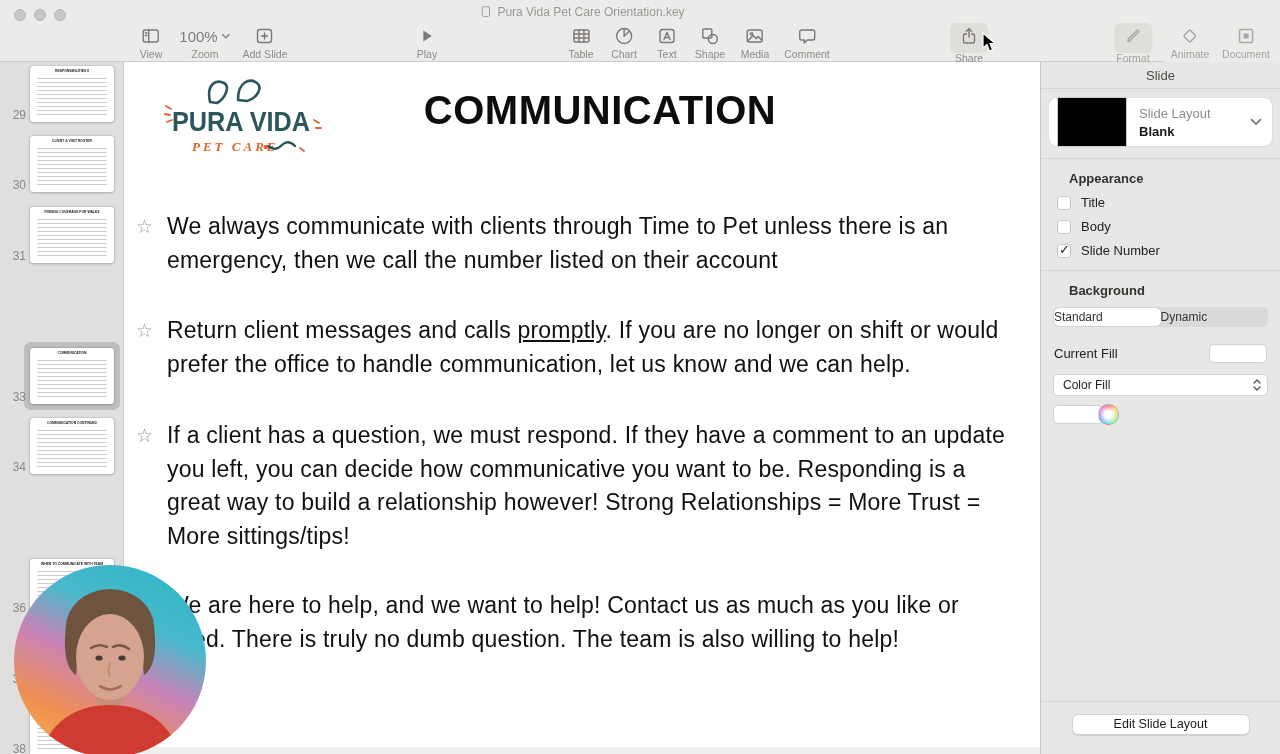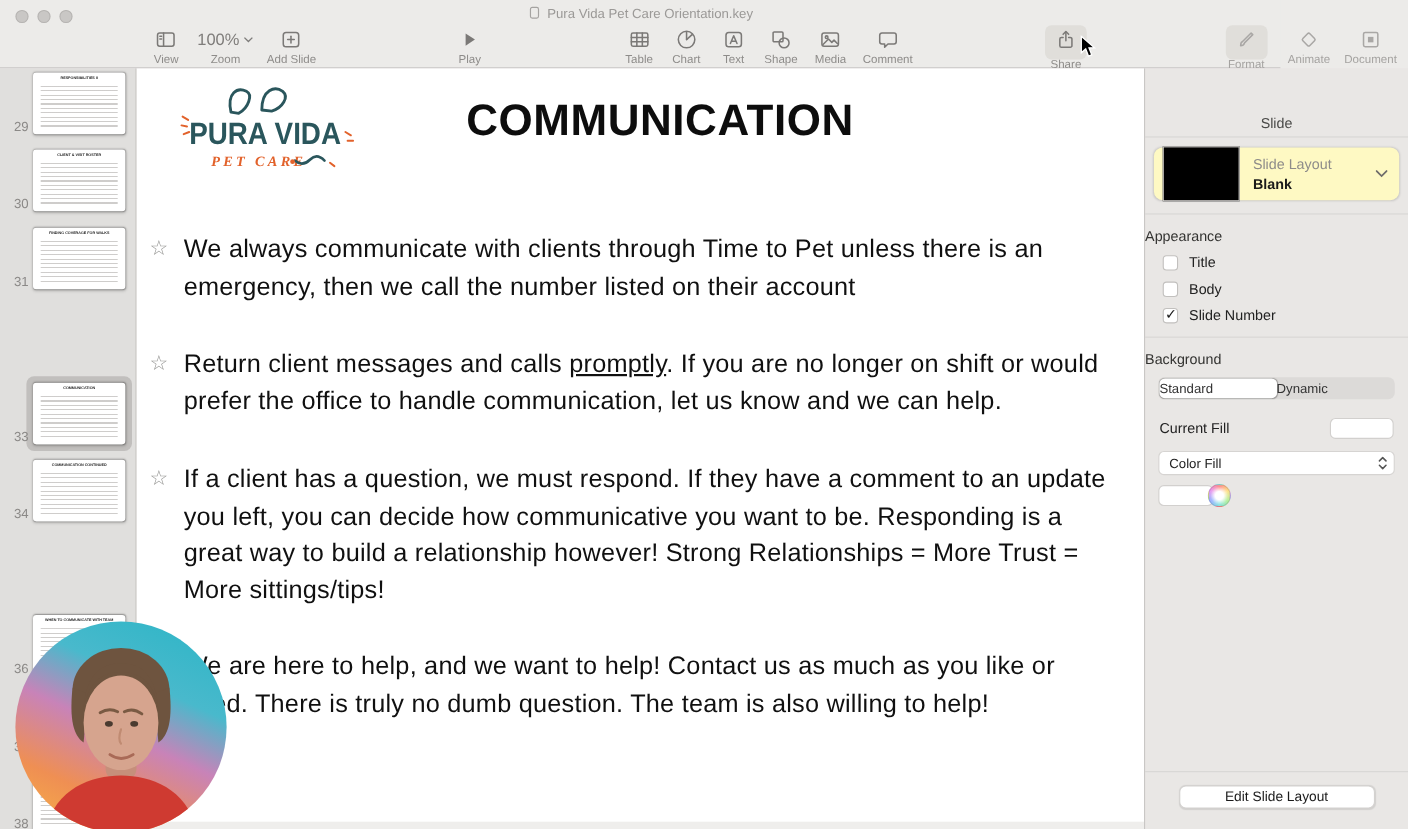--- a/index.html
+++ b/index.html
@@ -35,29 +35,29 @@
   .canvas-footer { position:absolute; left:0; bottom:0; width:100%; height:7px; background:#efeeec; }
   .slide-title { position:absolute; left:476px; top:26px; transform:translateX(-50%); font-size:40px; font-weight:bold; letter-spacing:.5px; color:#0d0d0d; white-space:nowrap; }
   .bullet { position:absolute; left:12px; width:892px; display:flex; }
   .bullet .star { width:20px; font-size:19px; color:#969694; line-height:33.5px; flex:none; }
   .bullet .btext { margin-left:11px; width:845px; font-size:23px; line-height:33.5px; letter-spacing:.2px; color:#101010; }
   .bullet .u { text-decoration:underline; }
   .logo { position:absolute; left:38px; top:14px; }
 
   
   .panel { position:absolute; left:1040px; top:62px; width:240px; height:692px; background:#e9e7e5; border-left:1px solid #c9c7c5; z-index:6; font-size:13px; color:#222; }
-  .panel-header { height:27px; line-height:27px; text-align:center; color:#4a4a48; border-bottom:1px solid #d8d6d4;margin-top:36px; }
-  .layout-card { margin:9px 8px 6px; background:#fef9c3; border-radius:8px; box-shadow:0 0 2px rgba(0,0,0,.15); height:48px; display:flex; align-items:center; padding:8px; }
+  .panel-header { height:27px; line-height:27px; text-align:center; color:#4a4a48; border-bottom:1px solid #d8d6d4; }
+  .layout-card { margin:9px 8px 6px; background:#ffffff; border-radius:8px; box-shadow:0 0 2px rgba(0,0,0,.15); height:48px; display:flex; align-items:center; padding:8px; }
   .layout-thumb { width:70px; height:50px; background:#000; border:1px solid #d0cecb; flex:none; }
   .layout-labels { margin-left:12px; flex:1; }
   .layout-label { color:#8e8c8a; font-size:13px; }
   .layout-value { font-weight:bold; color:#1a1a1a; font-size:13px; margin-top:3px; }
   .layout-chevron { color:#6e6c6a; margin-right:2px; }
   .pdivider { border:none; border-top:1px solid #d8d6d4; margin:12px 0 0; }
-  .section-h { font-weight:normal; color:#333331; margin:12px 0 9px 0; font-size:13px; }
+  .section-h { font-weight:bold; color:#333331; margin:12px 0 9px 28px; font-size:13px; }
   .check-row { display:flex; align-items:center; gap:10px; margin:0 0 9px 16px; color:#222; }
   .checkbox { width:14px; height:14px; background:#fff; border:1px solid #c2c0be; border-radius:3.5px; position:relative; flex:none; }
   .check-glyph { position:absolute; left:1px; top:-3px; font-size:13px; font-weight:bold; color:#1a1a1a; display:none; }
   .check-row.checked .check-glyph { display:block; }
   .segmented { margin:0 12px; height:20px; background:#dcdad8; border-radius:6px; display:flex; padding:1px; }
   .segment { flex:1; text-align:left; font-size:12px; line-height:18px; color:#333; border-radius:5px; }
   .segment.active { background:#fff; box-shadow:0 0 1px rgba(0,0,0,.3); }
   .fill-row { display:flex; align-items:center; justify-content:space-between; margin:17px 13px 0; }
   .fill-swatch { width:58px; height:19px; background:#fff; border:1px solid #d2d0ce; border-radius:5px; }
   .fill-dropdown { margin:11px 12px 0; height:22px; background:#fff; border:1px solid #d6d4d2; border-radius:5px; display:flex; align-items:center; justify-content:space-between; padding:0 5px 0 9px; font-size:12px; }

